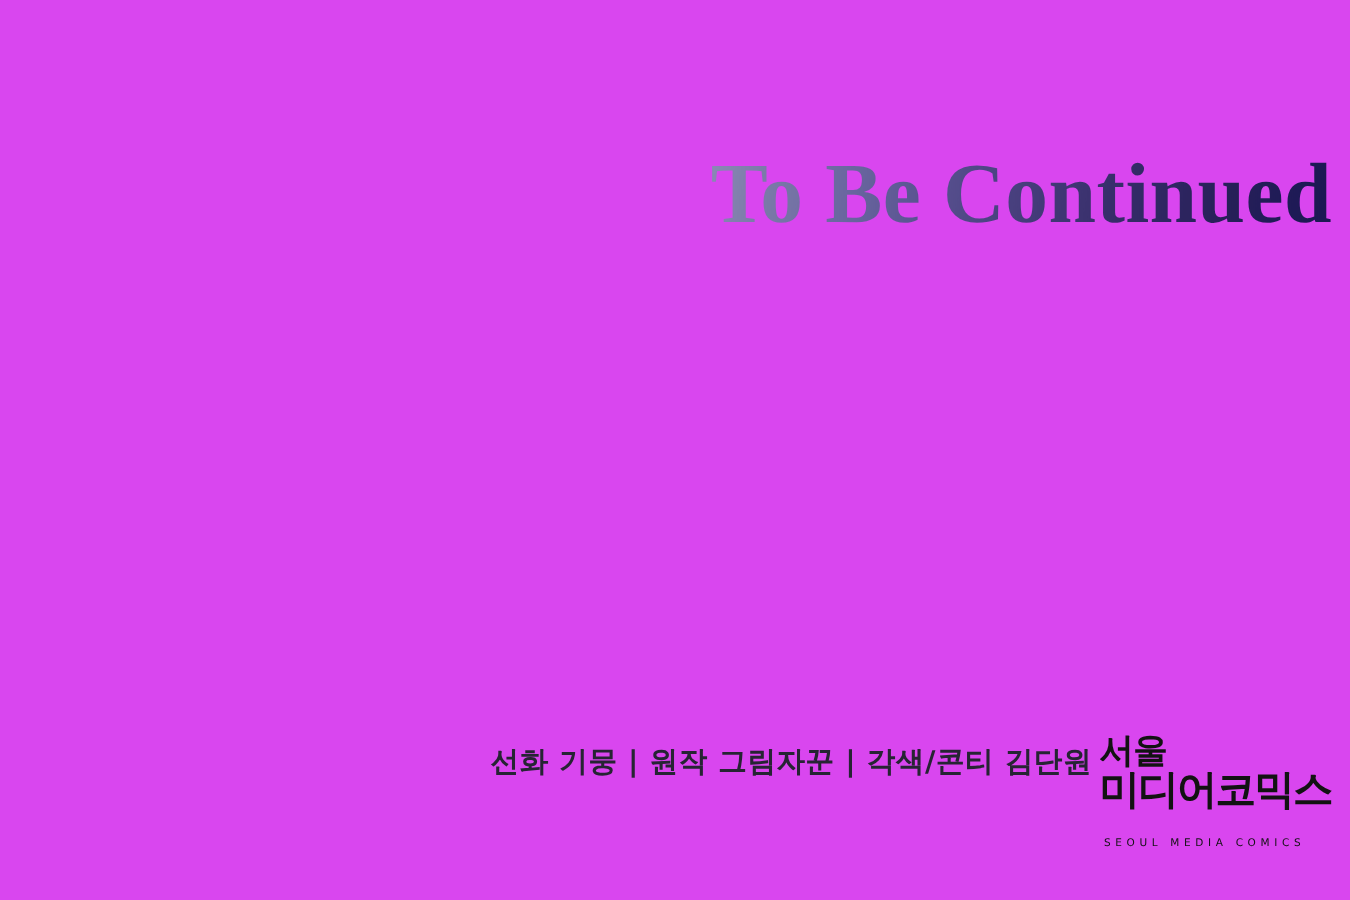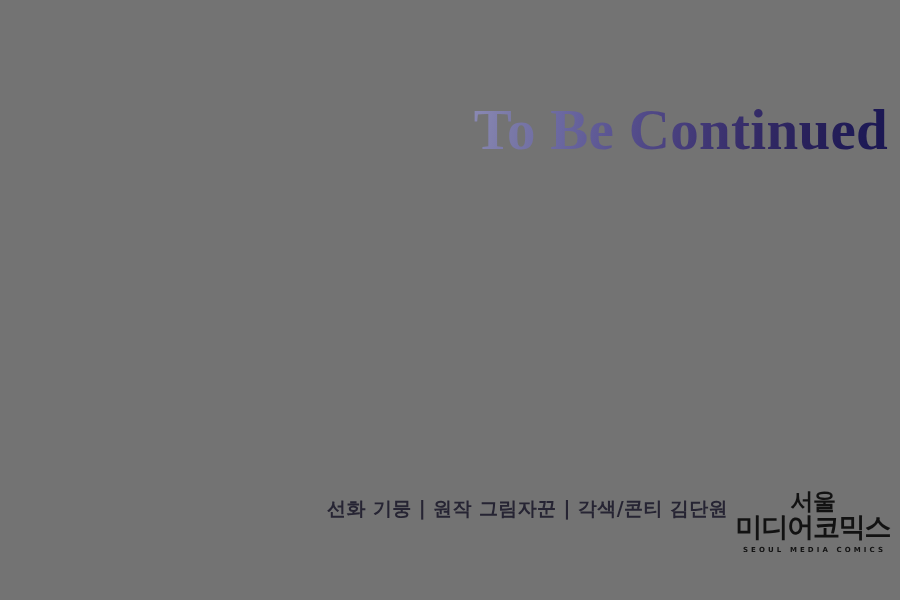--- a/index.html
+++ b/index.html
@@ -12,21 +12,21 @@
     height: 600px;
     background: #fdfdfd;
     font-family: "Liberation Serif", serif;
     overflow: hidden;
   }
 
   #page {
     position: relative;
     width: 900px;
     height: 600px;
-    background: #737373;
+    background: #d946ef;
     box-sizing: border-box;
   }
 
   
   .title-zone {
     position: absolute;
     top: 92px;
     left: 0;
     width: 900px;
     height: 76px;
@@ -89,21 +89,21 @@
     white-space: nowrap;
     letter-spacing: 0.4px;
   }
 
   
   .logo {
     position: absolute;
     left: 733px;
     top: 0px;
     width: 160px;
-    text-align: center;
+    text-align: left;
   }
 
   .logo-top {
     font-family: "DejaVu Sans", "Liberation Sans", sans-serif;
     font-size: 23px;
     font-weight: 700;
     color: #121212;
     line-height: 26px;
     letter-spacing: -0.5px;
   }
@@ -114,25 +114,25 @@
     font-weight: 700;
     color: #121212;
     line-height: 30px;
     letter-spacing: -1.2px;
     white-space: nowrap;
   }
 
   .logo-sub {
     font-family: "DejaVu Sans", "Liberation Sans", sans-serif;
     font-size: 7px;
-    font-weight: 700;
+    font-weight: 400;
     color: #121212;
     letter-spacing: 3.1px;
     line-height: 11px;
-    margin-top: 1px;
+    margin-top: 13px;
     white-space: nowrap;
     padding-left: 3px;
   }
 </style>
 </head>
 <body>
 
 <div id="page">
 
   <div class="title-zone">

